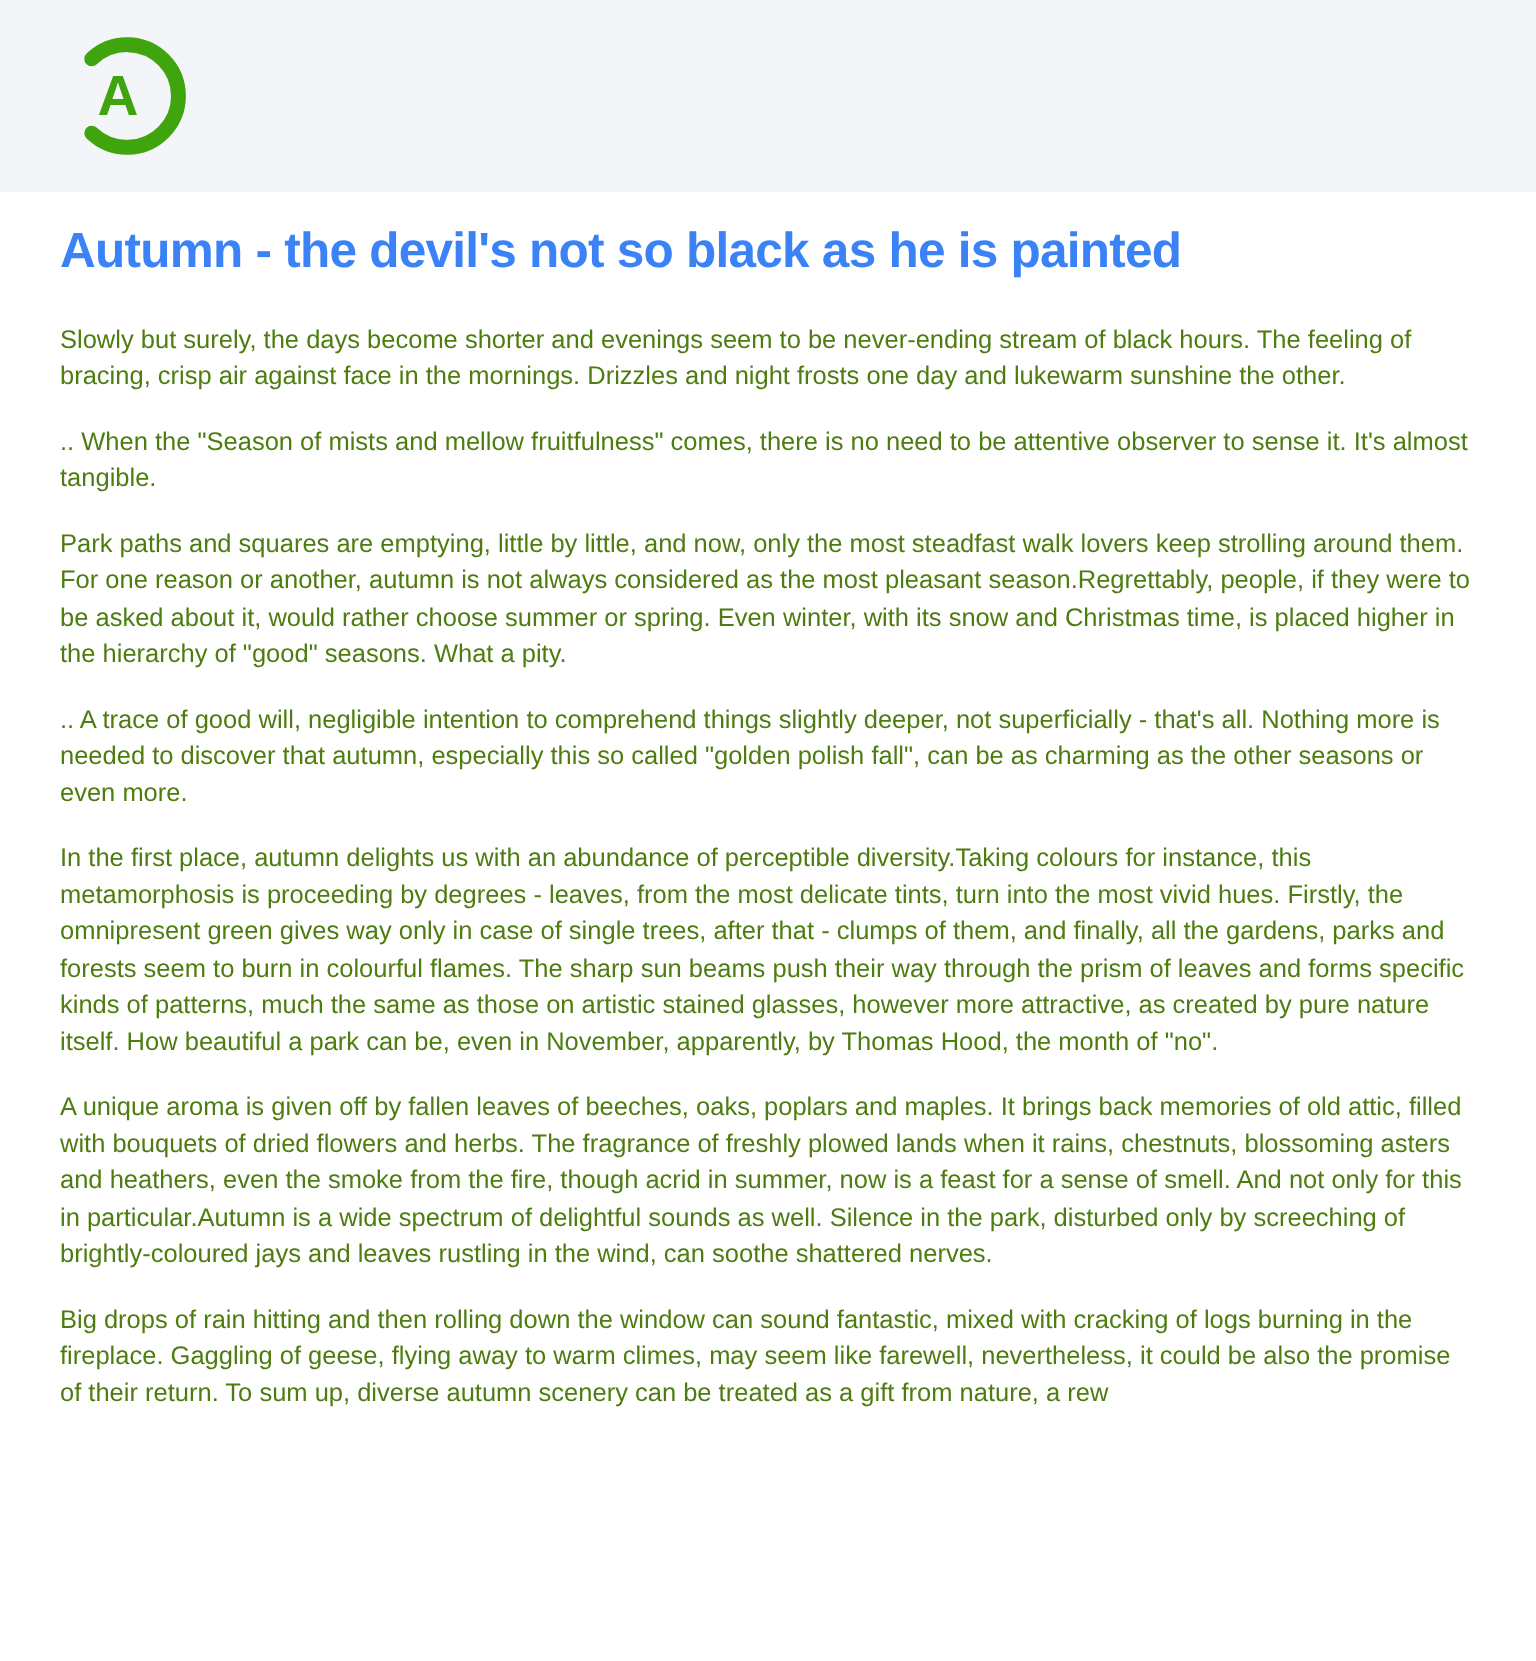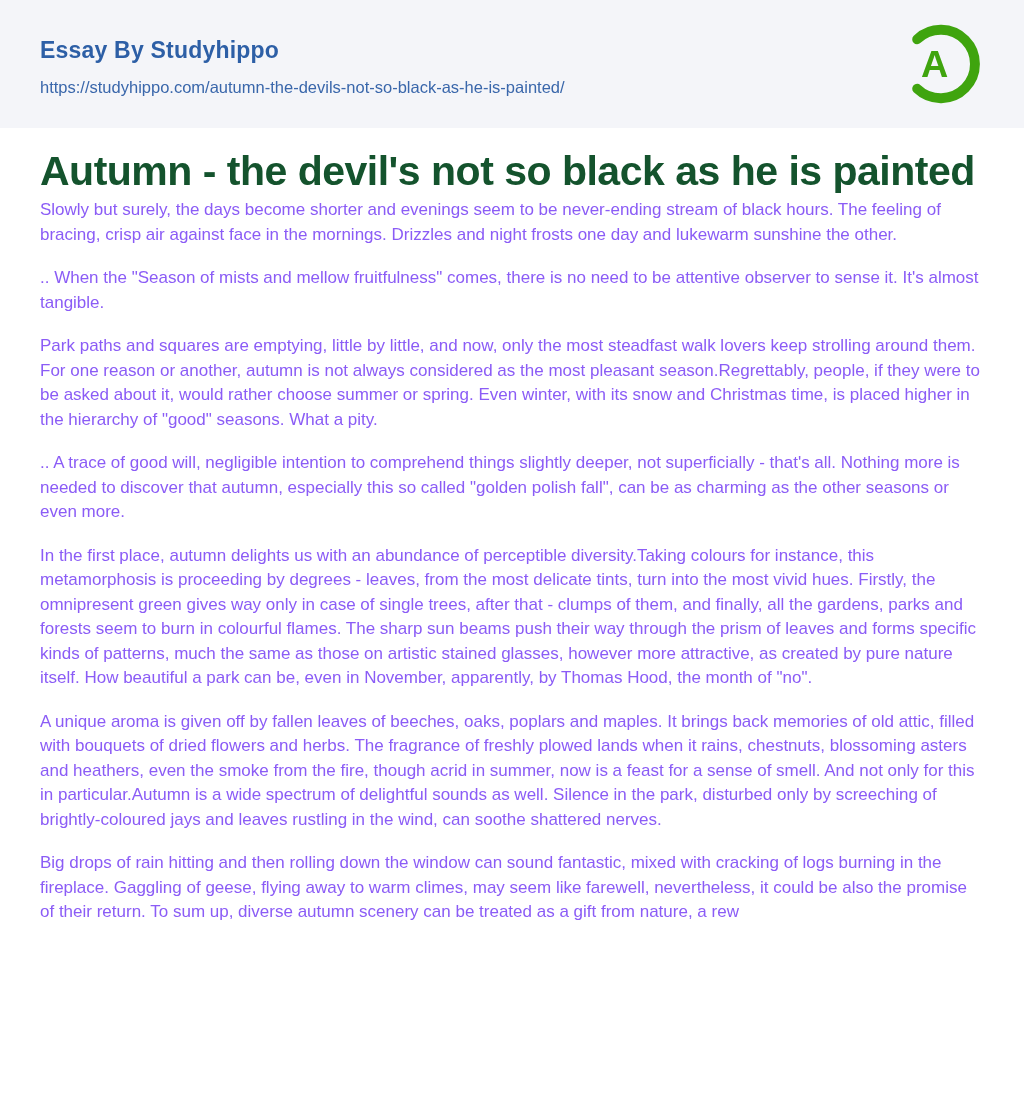--- a/index.html
+++ b/index.html
@@ -33,43 +33,39 @@
     font-weight: 400;
     text-decoration: none;
     display: inline-block;
   }
   .logo { width: 90px; height: 92px; flex: 0 0 auto; cursor: pointer; }
   .content {
     padding: 20px 40px 0 40px;
     background: #ffffff;
   }
   .article-title {
-    color: #14532d;
-    font-size: 41px;
+    color: #3b82f6;
+    font-size: 33px;
     font-weight: 700;
     letter-spacing: -0.5px;
     line-height: 1.15;
-    margin-bottom: 3px;
+    margin-bottom: 29px;
   }
   .article-paragraph {
-    color: #8b5cf6;
+    color: #4d7c0f;
     font-size: 17px;
     line-height: 24.5px;
     margin-bottom: 19px;
     max-width: 944px;
   }
 </style>
 </head>
 <body>
 
 <header class="header">
-  <div class="header-text">
-    <div class="site-title">Essay By Studyhippo</div>
-    <a class="page-url" href="#">https://studyhippo.com/autumn-the-devils-not-so-black-as-he-is-painted/</a>
-  </div>
   <div class="logo">
     <svg viewBox="0 0 100 100" width="90" height="92" aria-hidden="true">
       <path d="M 23.5 22.5 A 38 38 0 1 1 23.5 77.5" fill="none" stroke="#3fa40e" stroke-width="11" stroke-linecap="round"></path>
       <text x="43" y="64" text-anchor="middle" font-family="Liberation Sans, sans-serif" font-size="42" font-weight="600" fill="#3fa40e">A</text>
     </svg>
   </div>
 </header>
 
 <main class="content">
   <h1 class="article-title">Autumn - the devil's not so black as he is painted</h1>

